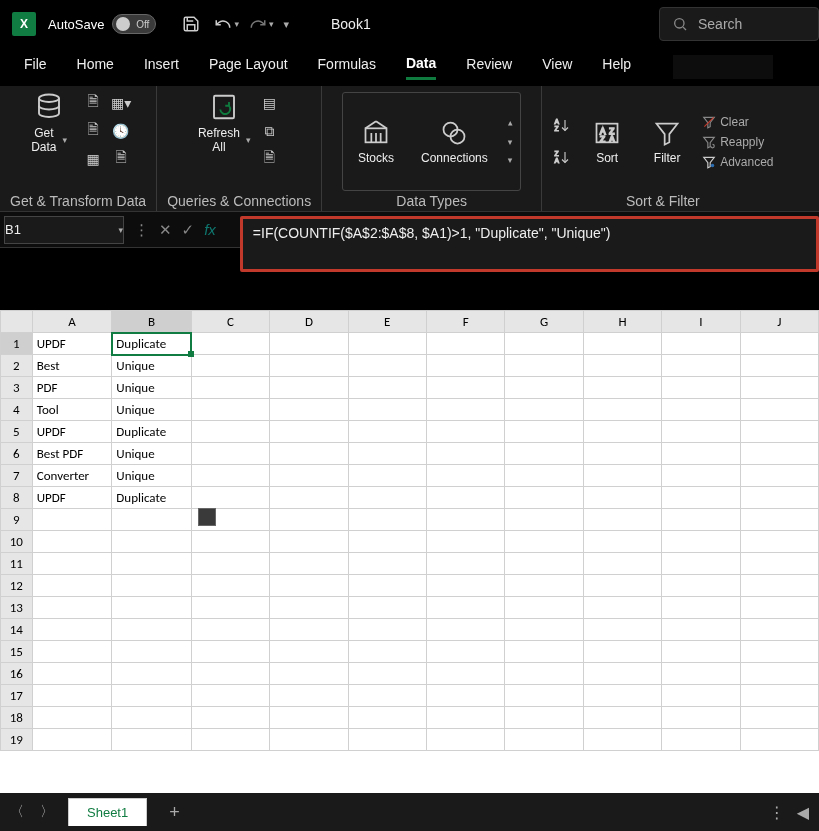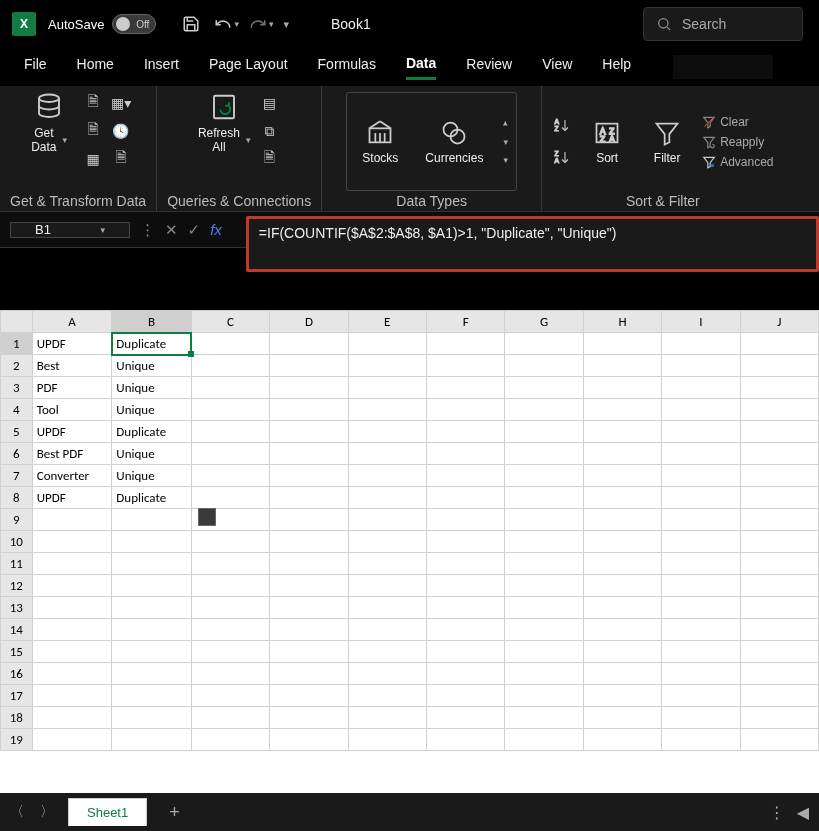--- a/index.html
+++ b/index.html
@@ -10,21 +10,21 @@
 .excel-logo { width: 24px; height: 24px; background: #107c41; display: flex; align-items: center; justify-content: center; font-size: 12px; font-weight: bold; color: #fff; border-radius: 2px; }
 .autosave { display: flex; align-items: center; gap: 8px; font-size: 13px; }
 .autosave-toggle { width: 44px; height: 20px; background: #3a3a3a; border: 1px solid #666; border-radius: 10px; position: relative; display: flex; align-items: center; }
 .autosave-toggle::before { content: ""; width: 14px; height: 14px; background: #ccc; border-radius: 50%; position: absolute; left: 3px; }
 .autosave-toggle span { position: absolute; right: 6px; font-size: 10px; color: #ccc; }
 .save-icon, .undo-icon, .redo-icon, .qat-more { color: #ccc; font-size: 16px; cursor: pointer; padding: 4px; }
 .qat-group { display: flex; align-items: center; gap: 10px; margin-left: 10px;}
 .undo-wrap, .redo-wrap { display: flex; align-items: center; gap: 2px; }
 .chev-down-small { font-size: 9px; color: #aaa; }
 .book-title { margin-left: 30px; font-size: 14px; color: #eee; }
-.search-box { margin-left: auto; margin-right: 16px; width: 160px; height: 34px; background: #1a1a1a; border: 1px solid #333; border-radius: 4px; display: flex; align-items: center; padding: 0 12px; gap: 10px; color: #888; }
+.search-box { margin-left: auto; margin-right: 0; width: 160px; height: 34px; background: #1a1a1a; border: 1px solid #333; border-radius: 4px; display: flex; align-items: center; padding: 0 12px; gap: 10px; color: #888; }
 .search-box span.txt { color: #aaa; font-size: 14px; }
 
 
 .tabrow { height: 38px; background: #000; display: flex; align-items: center; padding-left: 24px; gap: 30px; font-size: 14px; }
 .tab { color: #eee; cursor: pointer; padding-bottom: 6px; }
 .tab.active { color: #fff; border-bottom: 3px solid #0f7b3e; font-weight: 600; }
 .tabrow .blackbox { width: 100px; height: 24px; background: #0d0d0d; margin-left: 12px; }
 
 
 .ribbon { height: 126px; background: #1a1a1a; display: flex; border-bottom: 1px solid #333; }
@@ -36,23 +36,23 @@
 .big-btn .lbl-wrap { display: flex; align-items: center; gap: 6px; }
 .small-grid { display: grid; grid-template-columns: repeat(2, 22px); grid-auto-rows: 22px; gap: 6px; }
 .small-grid.col1 { grid-template-columns: 22px; }
 .small-ic { color: #ccc; font-size: 14px; cursor: pointer; display:flex; align-items:center; justify-content:center; }
 .sort-col { display: flex; flex-direction: column; gap: 14px; align-items: center; justify-content: center; }
 .filter-opts { display: flex; flex-direction: column; gap: 6px; font-size: 12px; color: #aaa; }
 .filter-opts div { display: flex; align-items: center; gap: 4px; cursor: pointer; }
 
 
 .formula-row { height: 36px; background: #0d0d0d; display: flex; align-items: center; border-bottom: 1px solid #333; }
-.name-box { width: 120px; height: 16px; background: #1a1a1a; border: 1px solid #444; margin-left: 10px; display: flex; align-items: center; justify-content: space-between; padding: 0 24px; font-size: 13px; color: #eee; }
+.name-box { width: 120px; height: 28px; background: #1a1a1a; border: 1px solid #444; margin-left: 4px; display: flex; align-items: center; justify-content: space-between; padding: 0 0; font-size: 13px; color: #eee; }
 .fx-controls { display: flex; align-items: center; gap: 10px; padding: 0 10px; color: #888; font-size: 15px; }
-.fx-symbol { font-style: italic; color: #3b82f6; }
+.fx-symbol { font-style: italic; color: #0f766e; }
 .formula-input-wrap { flex: 1; height: 56px; background: #1a1a1a; border: 3px solid #c0392b; border-radius: 2px; display: flex; align-items: flex-start; padding: 6px 10px; font-size: 14px; color: #eee; margin-top: 28px; position: relative; z-index: 5; margin-left: 14px; }
 
 
 .sheet-wrap { position: absolute; top: 310px; left: 0; right: 0; bottom: 38px; background: #fff; overflow: hidden; }
 .sheet { border-collapse: collapse; table-layout: fixed; }
 .sheet th, .sheet td { border: 1px solid #d0d0d0; font-size: 13px; font-family: Calibri, sans-serif; color: #000; background: #fff; }
 .sheet th { background: #e6e6e6; font-weight: normal; text-align: center; height: 22px; }
 .sheet .rowhead { background: #e6e6e6; text-align: center; width: 32px; height: 22px; }
 .sheet td { padding: 2px 4px; height: 22px; }
 .sheet th.col-other, .sheet td.col-other { width: 80px; }
@@ -200,21 +200,21 @@
         </span>
         <span>Stocks</span>
       </div>
       <div class="big-btn">
         <span class="icon-large">
           <svg width="28" height="28" viewBox="0 0 24 24" fill="none" stroke="#ccc" stroke-width="1.5">
               <circle cx="9" cy="9" r="6"></circle>
               <circle cx="15" cy="15" r="6"></circle>
             </svg>
         </span>
-        <span>Currencies</span>
+        <span>Connections</span>
       </div>
       <div style="display:flex; flex-direction:column; gap:8px;">
         <span class="chev-down-small" style="transform:rotate(180deg);">▾</span>
         <span class="chev-down-small">▾</span>
         <span class="chev-down-small">▾</span>
       </div>
     </div>
     <div class="group-label">Data Types</div>
   </div>
 

